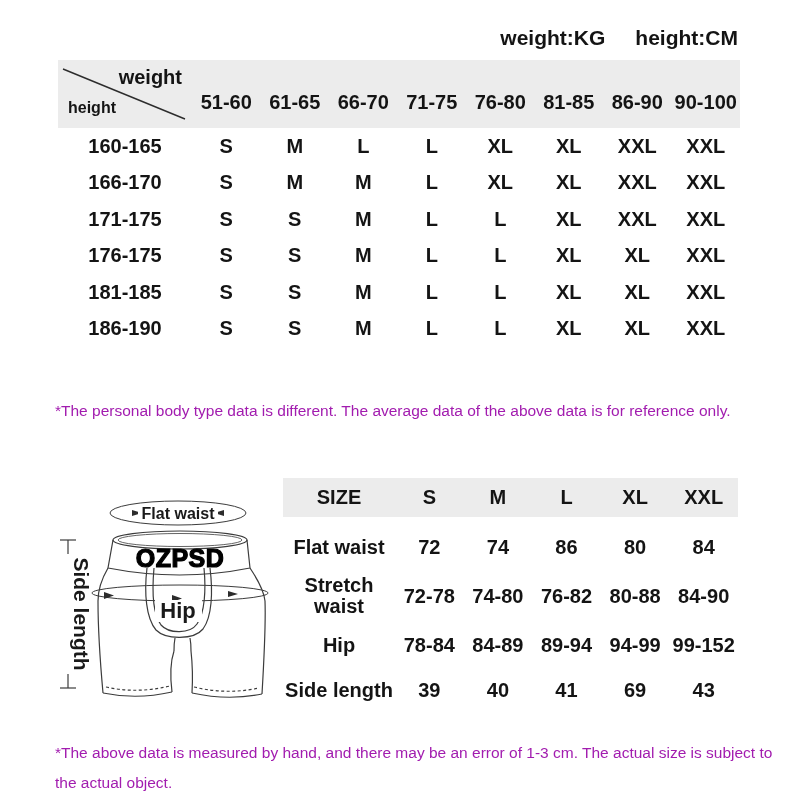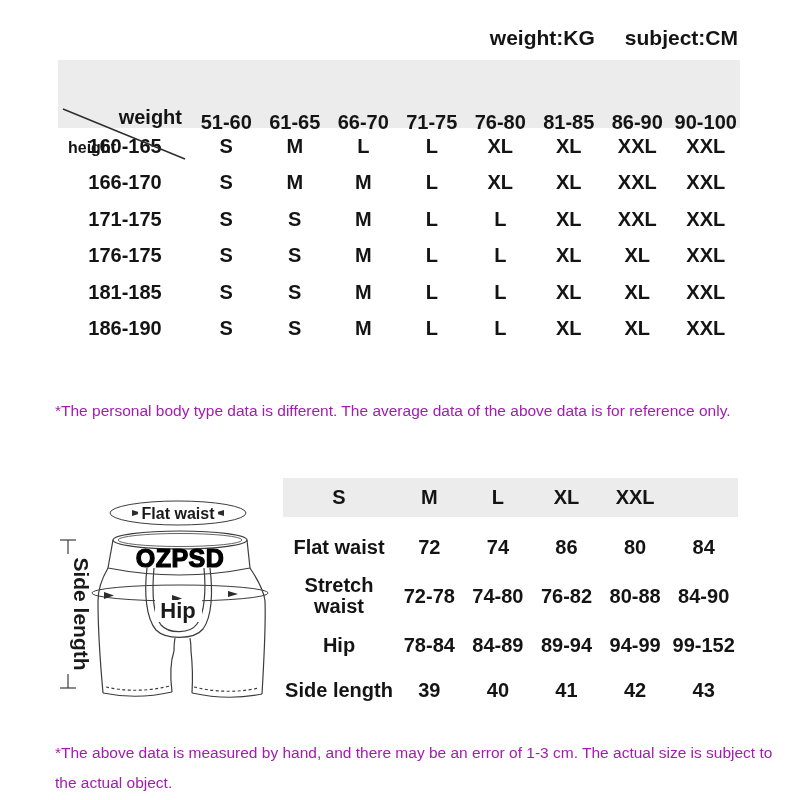--- a/index.html
+++ b/index.html
@@ -11,21 +11,21 @@
          font-size:21px;font-weight:bold;}
 
   
   .t1{position:absolute;left:58px;top:60px;width:682px;}
   .grid1{display:grid;grid-template-columns:134px repeat(8,1fr);}
   .head1{background:#ececec;height:68px;}
   .c{display:flex;align-items:center;justify-content:center;
      font-size:20px;font-weight:600;white-space:nowrap;}
   .hc{padding-top:16px;}
   .body1{margin-top:0;grid-auto-rows:36.5px;}
-  .corner{position:relative;height:68px;margin-top:40px;}
+  .corner{position:relative;height:68px;}
   .corner svg{position:absolute;left:0;top:0;}
   .corner .cw{position:absolute;top:6px;right:10px;font-size:20px;font-weight:600;}
   .corner .ch{position:absolute;bottom:11px;left:10px;font-size:16px;font-weight:700;}
 
   
   .note{position:absolute;left:55px;font-size:15.5px;font-weight:500;color:#a21caf;
         line-height:30px;white-space:nowrap;}
   .note1{top:396px;}
   .note2{top:738px;}
 
@@ -40,21 +40,21 @@
   .diagram{position:absolute;left:40px;top:488px;width:250px;height:230px;}
   .diagram svg{display:block;}
 </style>
 </head>
 <body>
 
 <div id="page">
 
   <div class="units">
     <span>weight:KG</span>
-    <span>subject:CM</span>
+    <span>height:CM</span>
   </div>
 
   <div class="t1">
     <div class="grid1 head1">
       <div class="corner">
         <svg width="134" height="68">
           <line x1="5" y1="9" x2="127" y2="59" stroke="#2c2c2c" stroke-width="1.4"></line>
         </svg>
         <span class="cw">weight</span>
         <span class="ch">height</span>
@@ -177,20 +177,21 @@
       <text x="140" y="79" text-anchor="middle" font-size="25" font-weight="bold" letter-spacing="0.5" fill="#000" stroke="#000" stroke-width="1.2">OZPSD</text>
       <rect x="115" y="112" width="47" height="22" fill="#ffffff"></rect>
       <text x="138" y="130" text-anchor="middle" font-size="22" font-weight="600" fill="#1a1a1a">Hip</text>
       <rect x="16" y="66" width="24" height="120" fill="#ffffff"></rect>
       <text transform="translate(34,126) rotate(90)" text-anchor="middle" font-size="21" font-weight="600" fill="#1a1a1a">Side length</text>
     </svg>
   </div>
 
   <div class="t2">
     <div class="grid2 head2">
+      <div class="c">SIZE</div>
       <div class="c">S</div>
       <div class="c">M</div>
       <div class="c">L</div>
       <div class="c">XL</div>
       <div class="c">XXL</div>
     </div>
     <div class="grid2 body2">
       <div class="c lbl">Flat waist</div>
       <div class="c">72</div>
       <div class="c">74</div>
@@ -209,21 +210,21 @@
       <div class="c">78-84</div>
       <div class="c">84-89</div>
       <div class="c">89-94</div>
       <div class="c">94-99</div>
       <div class="c">99-152</div>
 
       <div class="c lbl">Side length</div>
       <div class="c">39</div>
       <div class="c">40</div>
       <div class="c">41</div>
-      <div class="c">42</div>
+      <div class="c">69</div>
       <div class="c">43</div>
     </div>
   </div>
 
   <div class="note note2">
     <div>*The above data is measured by hand, and there may be an error of 1-3 cm. The actual size is subject to</div>
     <div>the actual object.</div>
   </div>
 
 </div>

